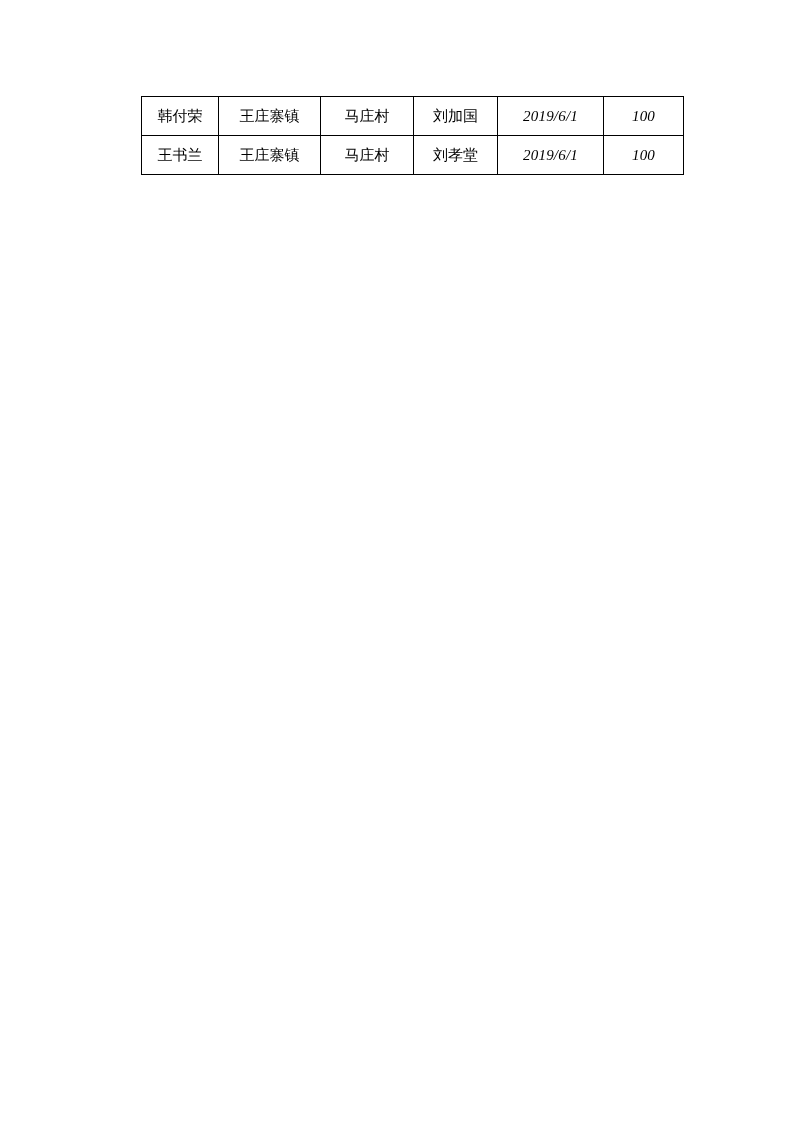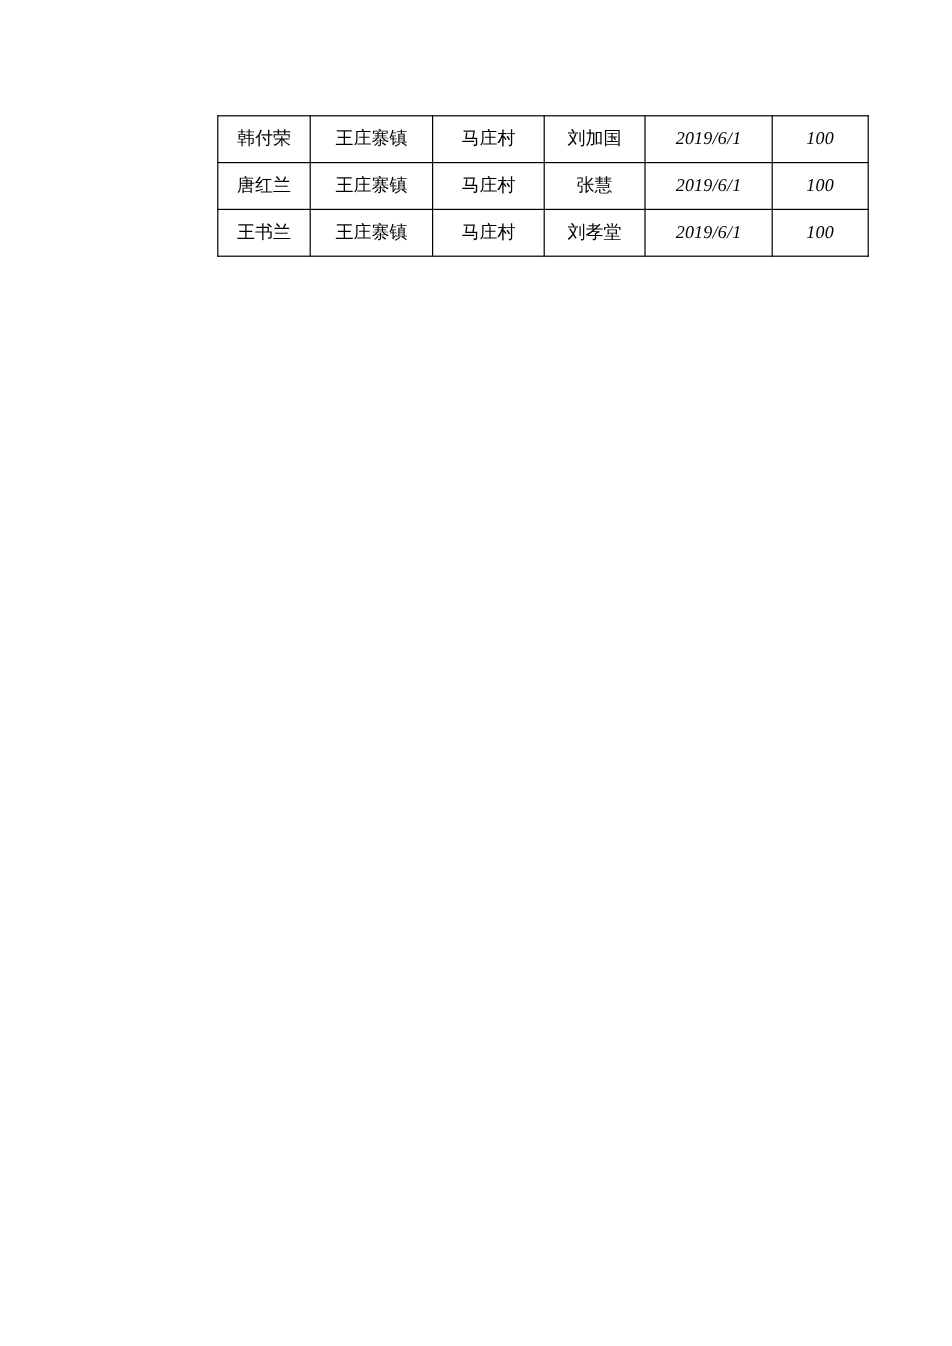--- a/index.html
+++ b/index.html
@@ -21,21 +21,20 @@
     width: 793px;
     height: 1122px;
     background: #ffffff;
     overflow: hidden;
   }
   .table-wrap {
     position: absolute;
     left: 141px;
     top: 96px;
     width: 512px;
-    margin-left: 40px;
   }
   table.data-table {
     border-collapse: collapse;
     table-layout: fixed;
     width: 512px;
   }
   table.data-table td {
     border: 1px solid #000000;
     height: 38px;
     text-align: center;
@@ -66,28 +65,20 @@
       <tbody>
         <tr>
           <td class="c0">韩付荣</td>
           <td class="c1">王庄寨镇</td>
           <td class="c2">马庄村</td>
           <td class="c3">刘加国</td>
           <td class="c4 num">2019/6/1</td>
           <td class="c5 num">100</td>
         </tr>
         <tr>
-          <td class="c0">唐红兰</td>
-          <td class="c1">王庄寨镇</td>
-          <td class="c2">马庄村</td>
-          <td class="c3">张慧</td>
-          <td class="c4 num">2019/6/1</td>
-          <td class="c5 num">100</td>
-        </tr>
-        <tr>
           <td class="c0">王书兰</td>
           <td class="c1">王庄寨镇</td>
           <td class="c2">马庄村</td>
           <td class="c3">刘孝堂</td>
           <td class="c4 num">2019/6/1</td>
           <td class="c5 num">100</td>
         </tr>
       </tbody>
     </table>
   </div>

